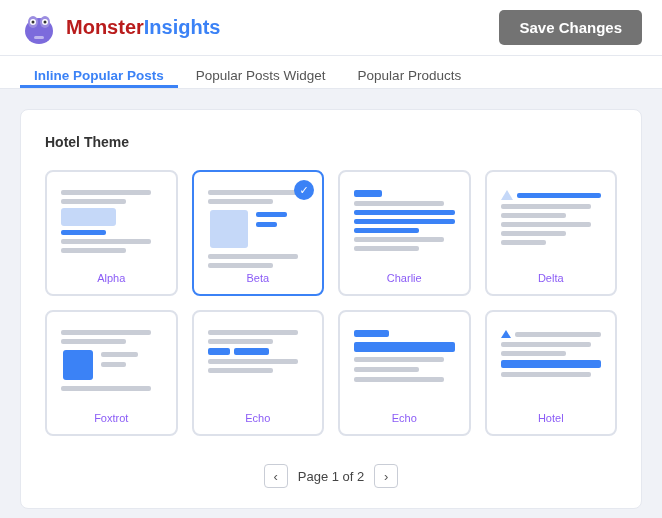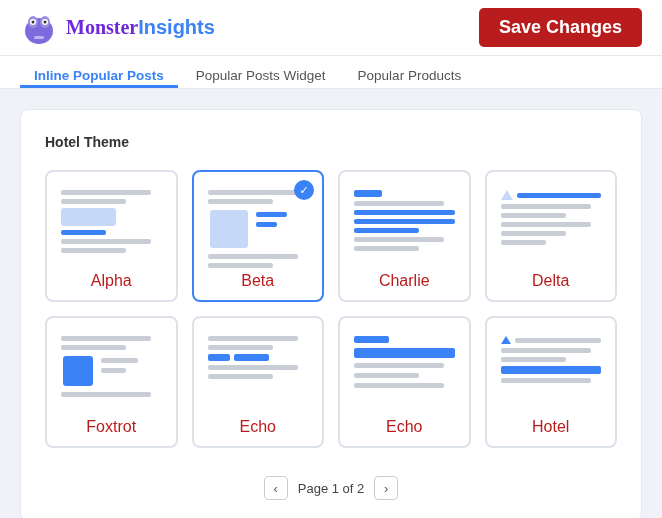--- a/index.html
+++ b/index.html
@@ -26,29 +26,29 @@
       gap: 8px;
     }
     .logo-icon {
       width: 38px;
       height: 38px;
     }
     .logo-text {
       font-size: 20px;
       font-weight: 600;
     }
-    .logo-text span.monster { color: #6d28d9; font-family: Liberation Serif, serif; }
+    .logo-text span.monster { color: #b91c1c; }
     .logo-text span.insights { color: #3b82f6; }
     .save-btn {
-      background: #b91c1c;
+      background: #737373;
       color: #fff;
       border: none;
       border-radius: 5px;
       padding: 9px 20px;
-      font-size: 18px;
+      font-size: 15px;
       font-weight: 600;
       cursor: pointer;
     }
 
     
     .nav-tabs {
       background: #fff;
       display: flex;
       padding: 0 20px;
       border-bottom: 1px solid #e5e8ef;
@@ -122,22 +122,22 @@
     }
     .theme-preview {
       width: 100%;
       height: 80px;
       display: flex;
       flex-direction: column;
       gap: 5px;
       padding: 4px 2px;
     }
     .theme-name {
-      font-size: 16px;
-      color: #b91c1c;
+      font-size: 11px;
+      color: #8b5cf6;
       margin-top: 8px;
     }
 
     
     .bar {
       height: 5px;
       border-radius: 2px;
       background: #c9cdd6;
     }
     .bar.blue { background: #3b82f6; }

